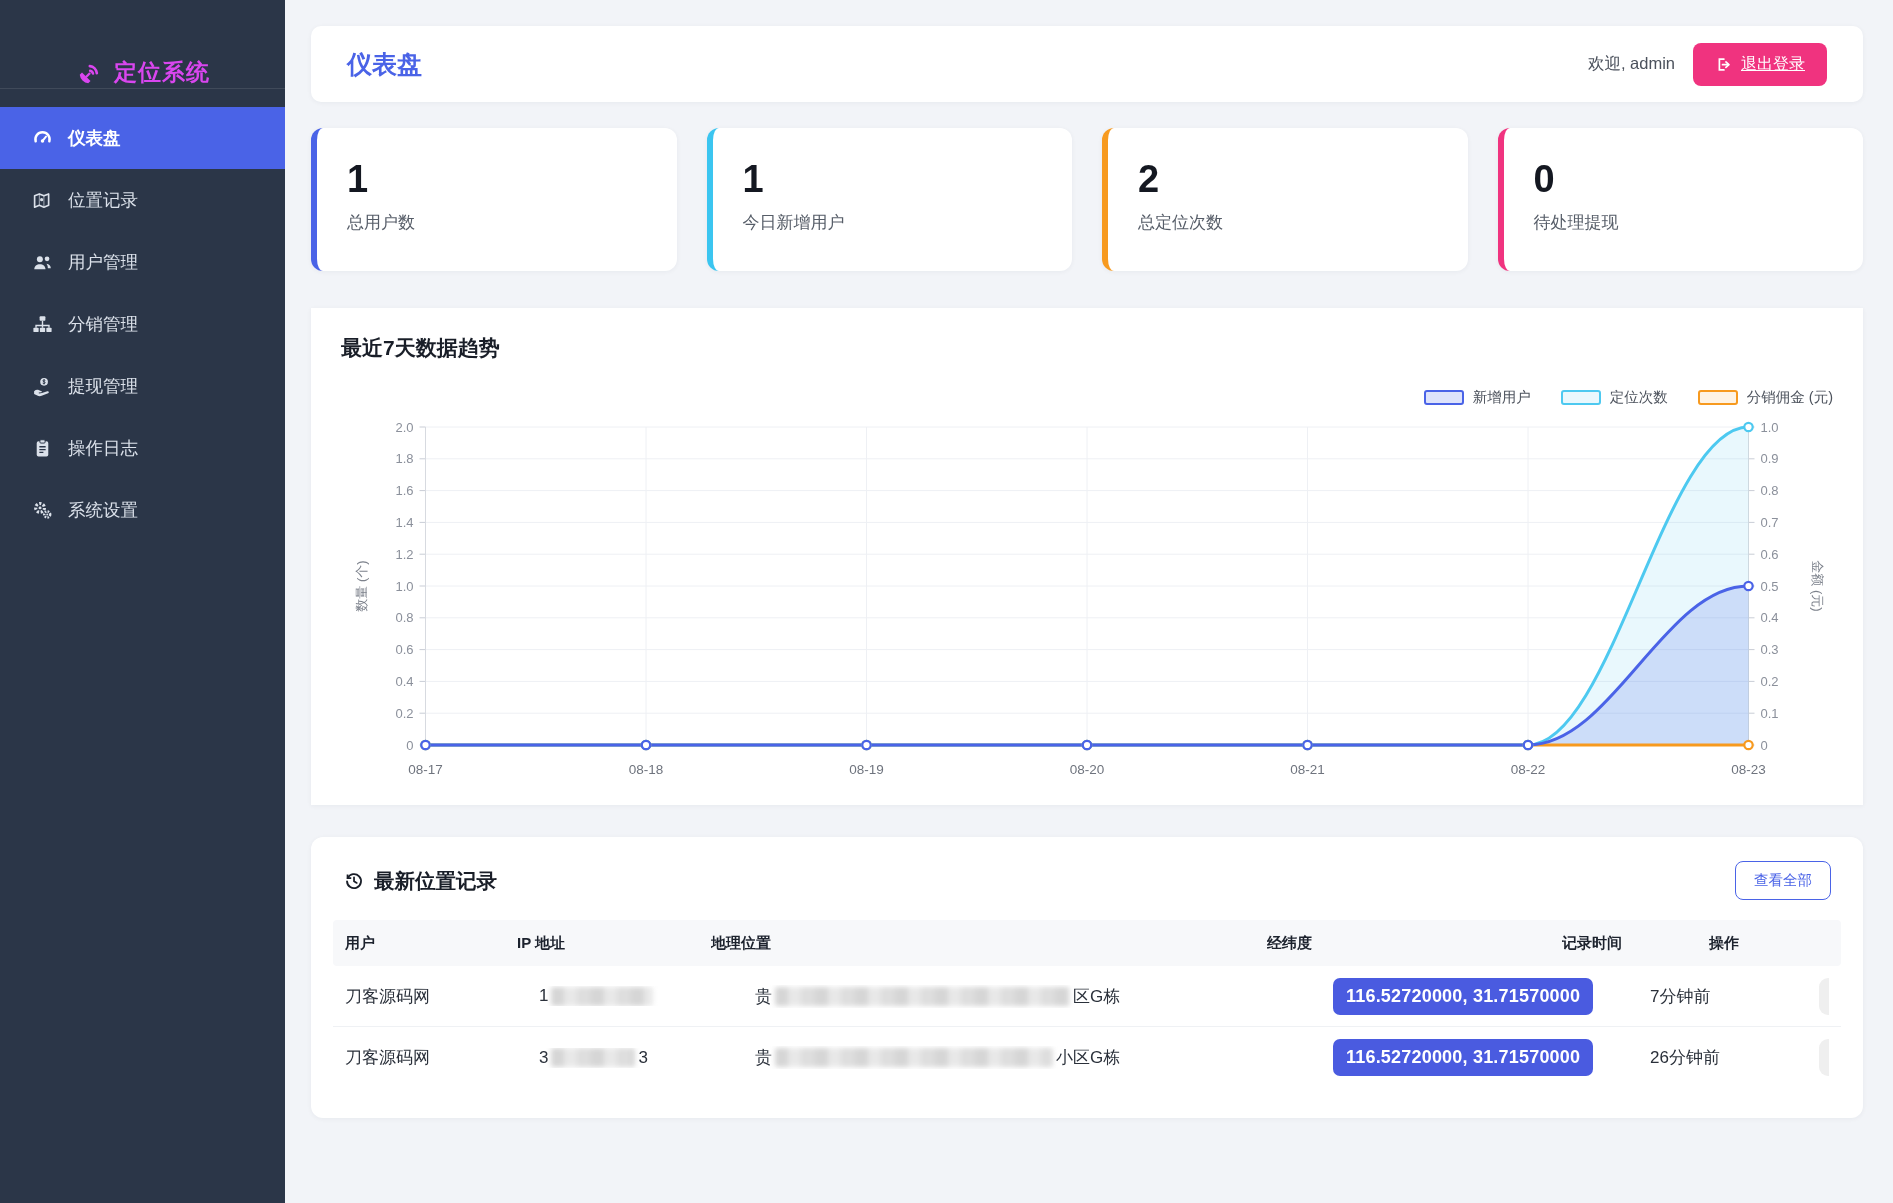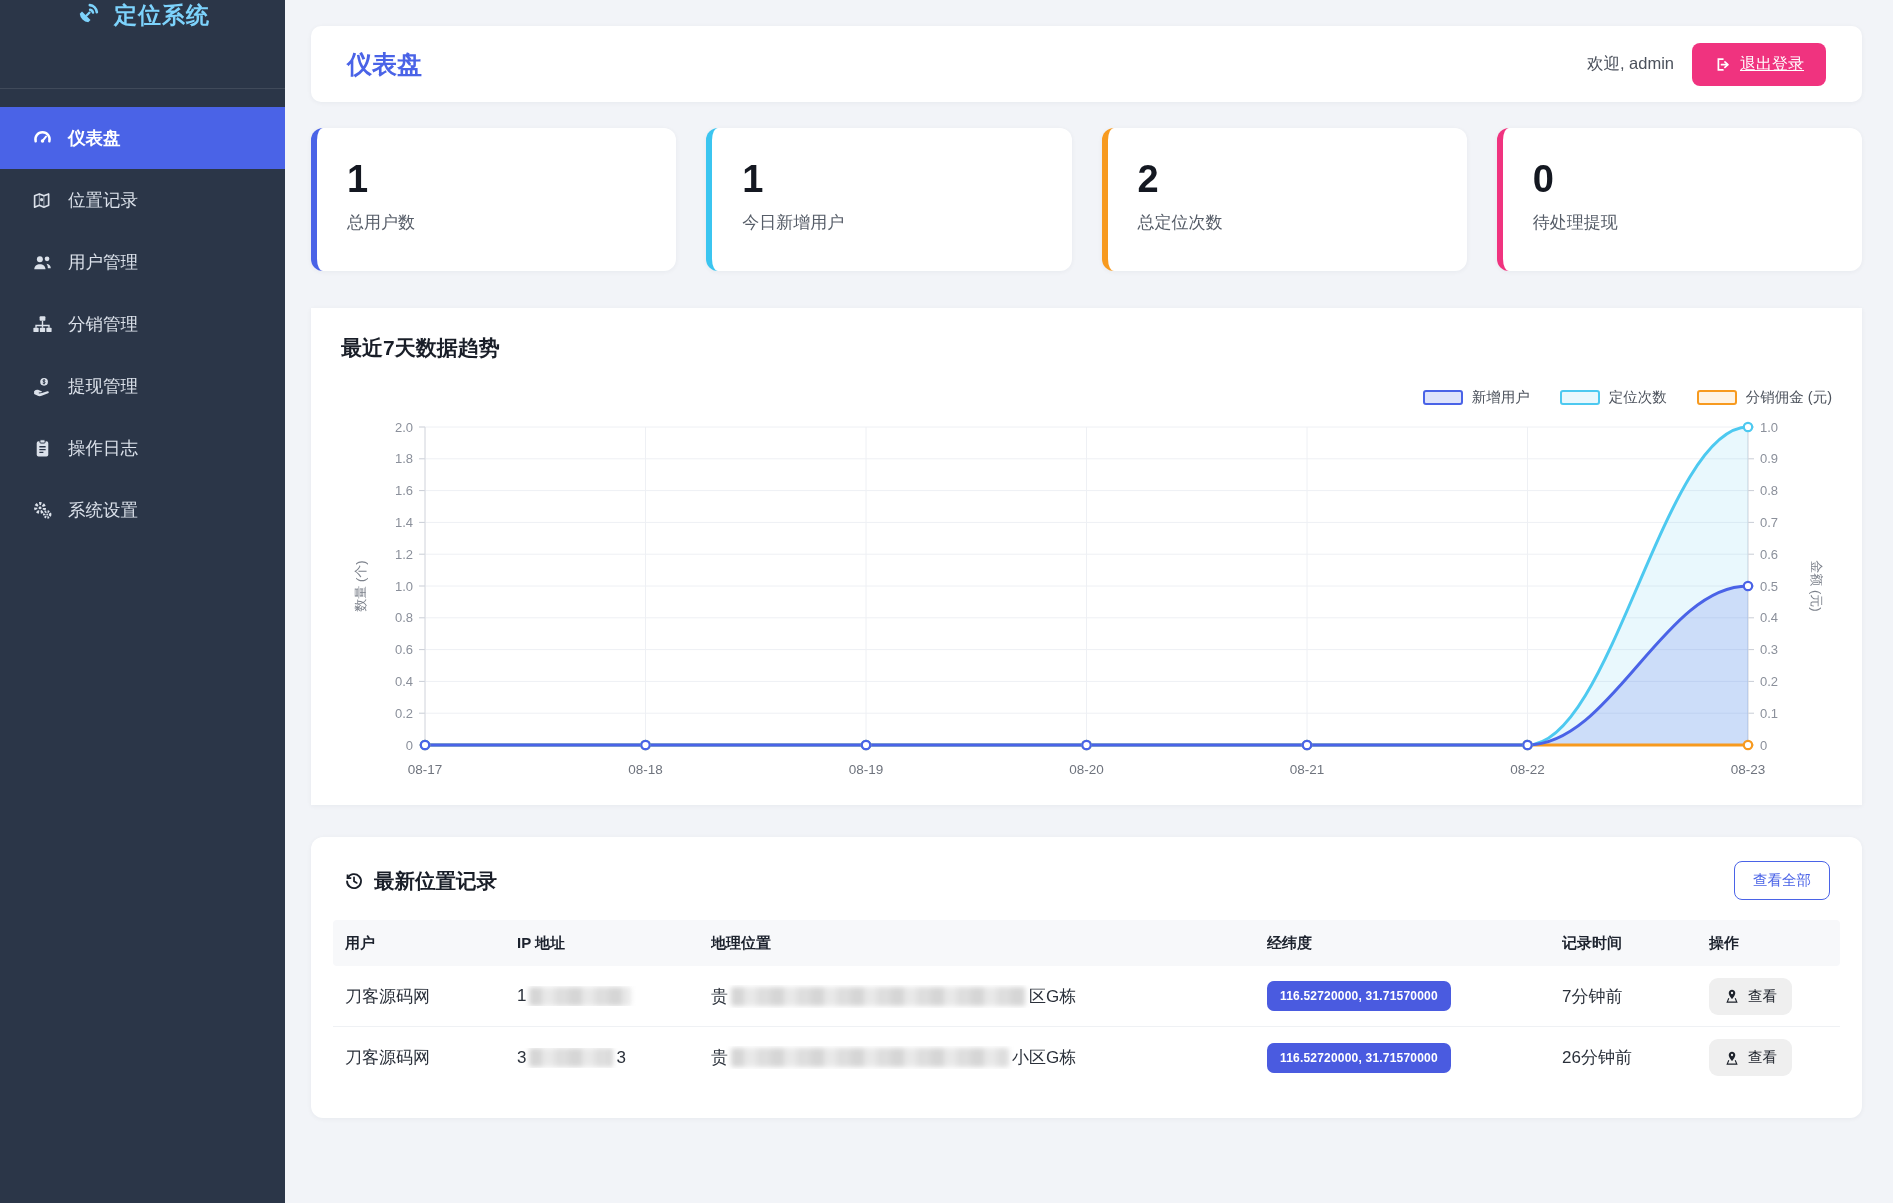--- a/index.html
+++ b/index.html
@@ -1,21 +1,21 @@
 <!DOCTYPE html>
 <html lang="zh"><head>
 <meta charset="utf-8">
 <style>
   * { box-sizing: border-box; margin: 0; padding: 0; }
   html,body { width:1893px; height:1203px; background:#f2f4f8; font-family:"Liberation Sans","DejaVu Sans",sans-serif; overflow:hidden; }
   .app { display:flex; width:100%; height:100%; }
 
   
   .sidebar { width:285px; min-width:285px; background:#2b3648; height:100%; color:#e3e8f0; }
-  .logo { height:88px; display:flex; align-items:flex-start; justify-content:center; gap:12px; color:#7dd3fc; font-size:23px; font-weight:bold; letter-spacing:1px; }
+  .logo { height:88px; display:flex; align-items:flex-end; justify-content:center; gap:12px; color:#d946ef; font-size:23px; font-weight:bold; letter-spacing:1px; }
   .logo svg { width:27px; height:27px; }
   .side-divider { height:1px; background:rgba(255,255,255,0.10); }
   .menu { margin-top:18px; }
   .menu-item { height:62px; display:flex; align-items:center; gap:15px; padding-left:32px; font-size:17.5px; color:#dbe1ea; cursor:pointer; }
   .menu-item svg { width:21px; height:21px; flex:none; }
   .menu-item.active { background:#4a63e7; color:#ffffff; font-weight:bold; }
 
   
   .main { flex:1; padding:26px 31px 0 26px; }
   .card { background:#ffffff; border-radius:10px; box-shadow:0 1px 5px rgba(25,35,60,0.05); }
@@ -41,26 +41,26 @@
 
   .table-card { margin-top:32px; border-radius:12px; padding:24px 22px 30px 22px; }
   .table-head-row { display:flex; align-items:center; justify-content:space-between; padding:0 10px; }
   .table-title { display:flex; align-items:center; gap:10px; font-size:20.5px; font-weight:bold; color:#191e28; }
   .table-title svg { width:21px; height:21px; }
   .view-all-btn { background:#ffffff; color:#4a63e7; border:1.5px solid #4a63e7; border-radius:8px; padding:9px 18px; font-size:14.5px; font-family:inherit; cursor:pointer; }
 
   .tbl { margin-top:20px; }
   .tbl-row { display:grid; grid-template-columns:172px 194px 556px 295px 147px 1fr; align-items:center; padding:0 12px; }
   .tbl-header { background:#f7f8fa; height:46px; font-size:15px; font-weight:bold; color:#1c222d; border-radius:4px; }
-  .tbl-data { height:61px; font-size:17px; color:#2a303a; border-bottom:1px solid #eff1f4; }
+  .tbl-data { height:61px; font-size:17px; color:#2a303a; border-bottom:1px solid #eff1f4;gap:22px; }
   .tbl-data:last-child { border-bottom:none; }
   .cell { padding-right:10px; white-space:nowrap; overflow:hidden; display:flex; align-items:center; }
   .blur-chip { display:inline-block; height:19px; border-radius:2px; margin:0 3px; vertical-align:middle;
     background:repeating-linear-gradient(90deg,#cccccc 0 13px,#e3e3e3 13px 26px,#d6d6d6 26px 40px); filter:blur(2.5px); opacity:0.8; }
-  .coord-badge { background:#4a5be0; color:#ffffff; font-weight:bold; font-size:12px; border-radius:7px; padding:8px 13px; letter-spacing:0.2px; }
+  .coord-badge { background:#4a5be0; color:#ffffff; font-weight:bold; font-size:18px; border-radius:7px; padding:8px 13px; letter-spacing:0.2px; }
   .look-btn { display:flex; align-items:center; gap:8px; background:#efefef; border:none; border-radius:9px; padding:9px 15px; font-size:14.5px; color:#1d222b; font-family:inherit; cursor:pointer; }
   .look-btn svg { width:16px; height:16px; }
 </style>
 </head>
 <body>
 
 <svg width="0" height="0" style="position:absolute">
   <defs>
     <symbol id="i-satellite" viewBox="0 0 24 24">
       <path d="M4.2 12.2a8.6 8.6 0 0 0 7.6 7.6l2-2-7.6-7.6z" fill="currentColor"></path>

